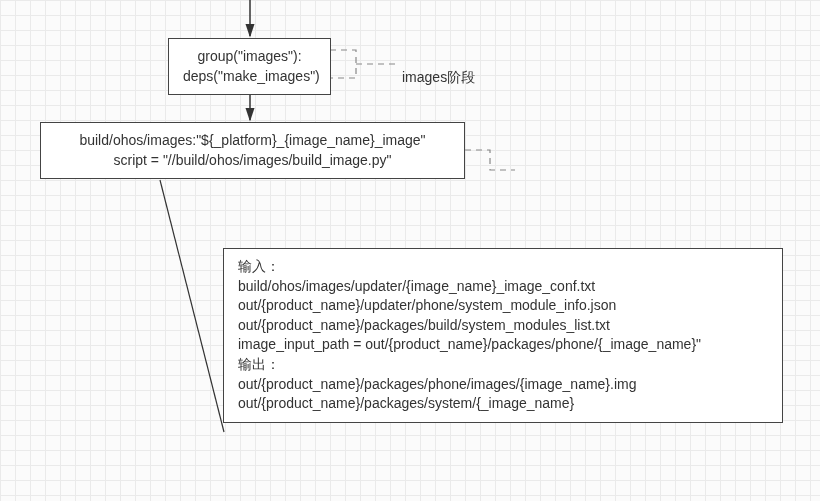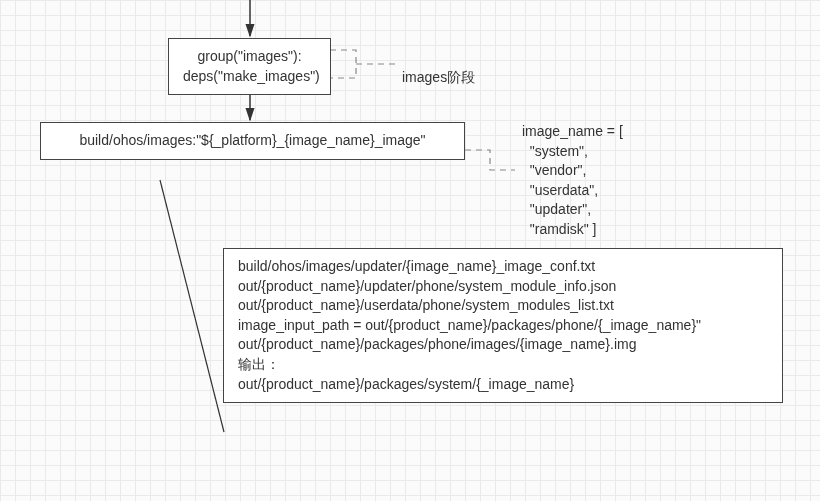--- a/index.html
+++ b/index.html
@@ -74,36 +74,32 @@
 
   <div class="box center" style="left:168px; top:38px; width:163px;">
     <div>group("images"):</div>
     <div>deps("make_images")</div>
   </div>
 
   <div class="plain-text" style="left:402px; top:68px;">images阶段</div>
 
   <div class="box center" style="left:40px; top:122px; width:425px;">
     <div>build/ohos/images:"${_platform}_{image_name}_image"</div>
+    <div>script = "//build/ohos/images/build_image.py"</div>
   </div>
 
-  <div class="plain-text" style="left:522px; top:122px;">image_name = [
-  "system",
-  "vendor",
-  "userdata",
-  "updater",
-  "ramdisk" ]</div>
 
   <div class="box" style="left:223px; top:248px; width:560px; border-top:none;">
     
   </div>
 
   <div class="box" style="left:223px; top:248px; width:560px;">
+    <div>输入：</div>
     <div>build/ohos/images/updater/{image_name}_image_conf.txt</div>
     <div>out/{product_name}/updater/phone/system_module_info.json</div>
-    <div>out/{product_name}/userdata/phone/system_modules_list.txt</div>
+    <div>out/{product_name}/packages/build/system_modules_list.txt</div>
     <div>image_input_path = out/{product_name}/packages/phone/{_image_name}"</div>
+    <div>输出：</div>
     <div>out/{product_name}/packages/phone/images/{image_name}.img</div>
-    <div>输出：</div>
     <div>out/{product_name}/packages/system/{_image_name}</div>
   </div>
 
 </div>
 
 </body></html>

